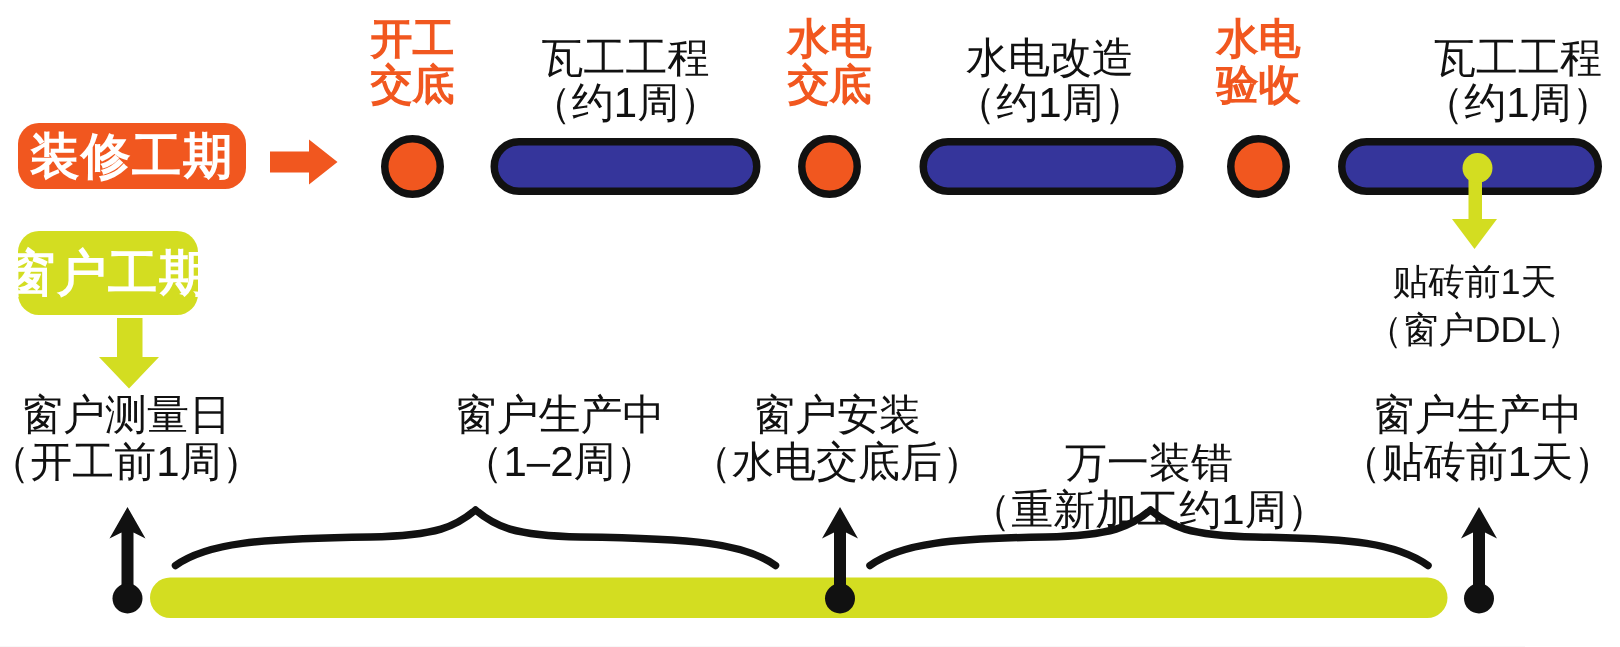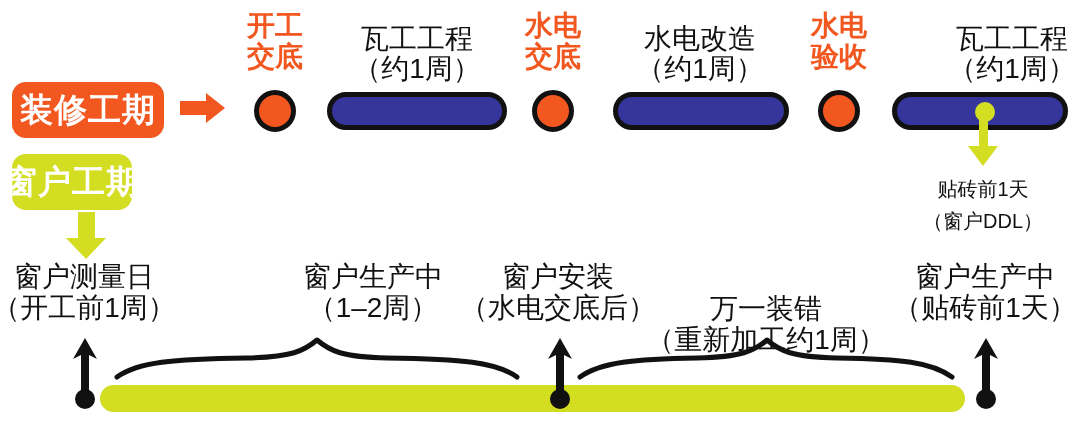--- a/index.html
+++ b/index.html
@@ -16,42 +16,42 @@
     font-family:"Liberation Sans","DejaVu Sans",sans-serif;
   }
   .abs{position:absolute;}
 
   
   .badge{
     display:flex;align-items:center;justify-content:center;
     border-radius:14px;color:#fff;font-weight:bold;font-size:33px;
     letter-spacing:1px;white-space:nowrap;
   }
-  .badge.renovation{left:12px;top:82px;width:152px;height:56px;background:var(--orange);}
+  .badge.renovation{left:12px;top:82px;width:152px;height:44px;background:var(--orange);}
   .badge.window{left:12px;top:154px;width:120px;height:56px;background:var(--chartreuse);}
 
   
   .ms-circle{
     width:42px;height:42px;border-radius:50%;
     background:var(--orange);border:5px solid var(--ink);box-sizing:border-box;top:90px;
   }
   .phase-pill{
     height:38px;border-radius:20px;top:92px;
     background:var(--navy);border:5px solid var(--ink);box-sizing:border-box;
   }
   .ddl-dot{
     left:975px;top:102px;width:20px;height:20px;border-radius:50%;
     background:var(--chartreuse);z-index:3;
   }
 
   
   .clabel{transform:translateX(-50%);text-align:center;white-space:nowrap;}
   .ms-label{color:var(--orange);font-weight:bold;font-size:28px;line-height:31px;top:10px;}
   .ph-label{color:var(--ink);font-weight:500;font-size:28px;line-height:30px;top:24px;}
-  .ddl-note{color:var(--ink);font-weight:500;font-size:20px;line-height:32px;top:173px;}
+  .ddl-note{color:var(--ink);font-weight:500;font-size:24px;line-height:32px;top:173px;}
   .event-label{color:var(--ink);font-weight:500;font-size:28px;line-height:31px;top:261px;}
 
   
   .window-bar{
     left:100px;top:385px;width:865px;height:27px;border-radius:14px;
     background:var(--chartreuse);z-index:1;
   }
   svg.overlay{left:0;top:0;width:1080px;height:431px;z-index:2;pointer-events:none;}
   .fill-orange{fill:var(--orange);}
   .fill-yellow{fill:var(--chartreuse);}

